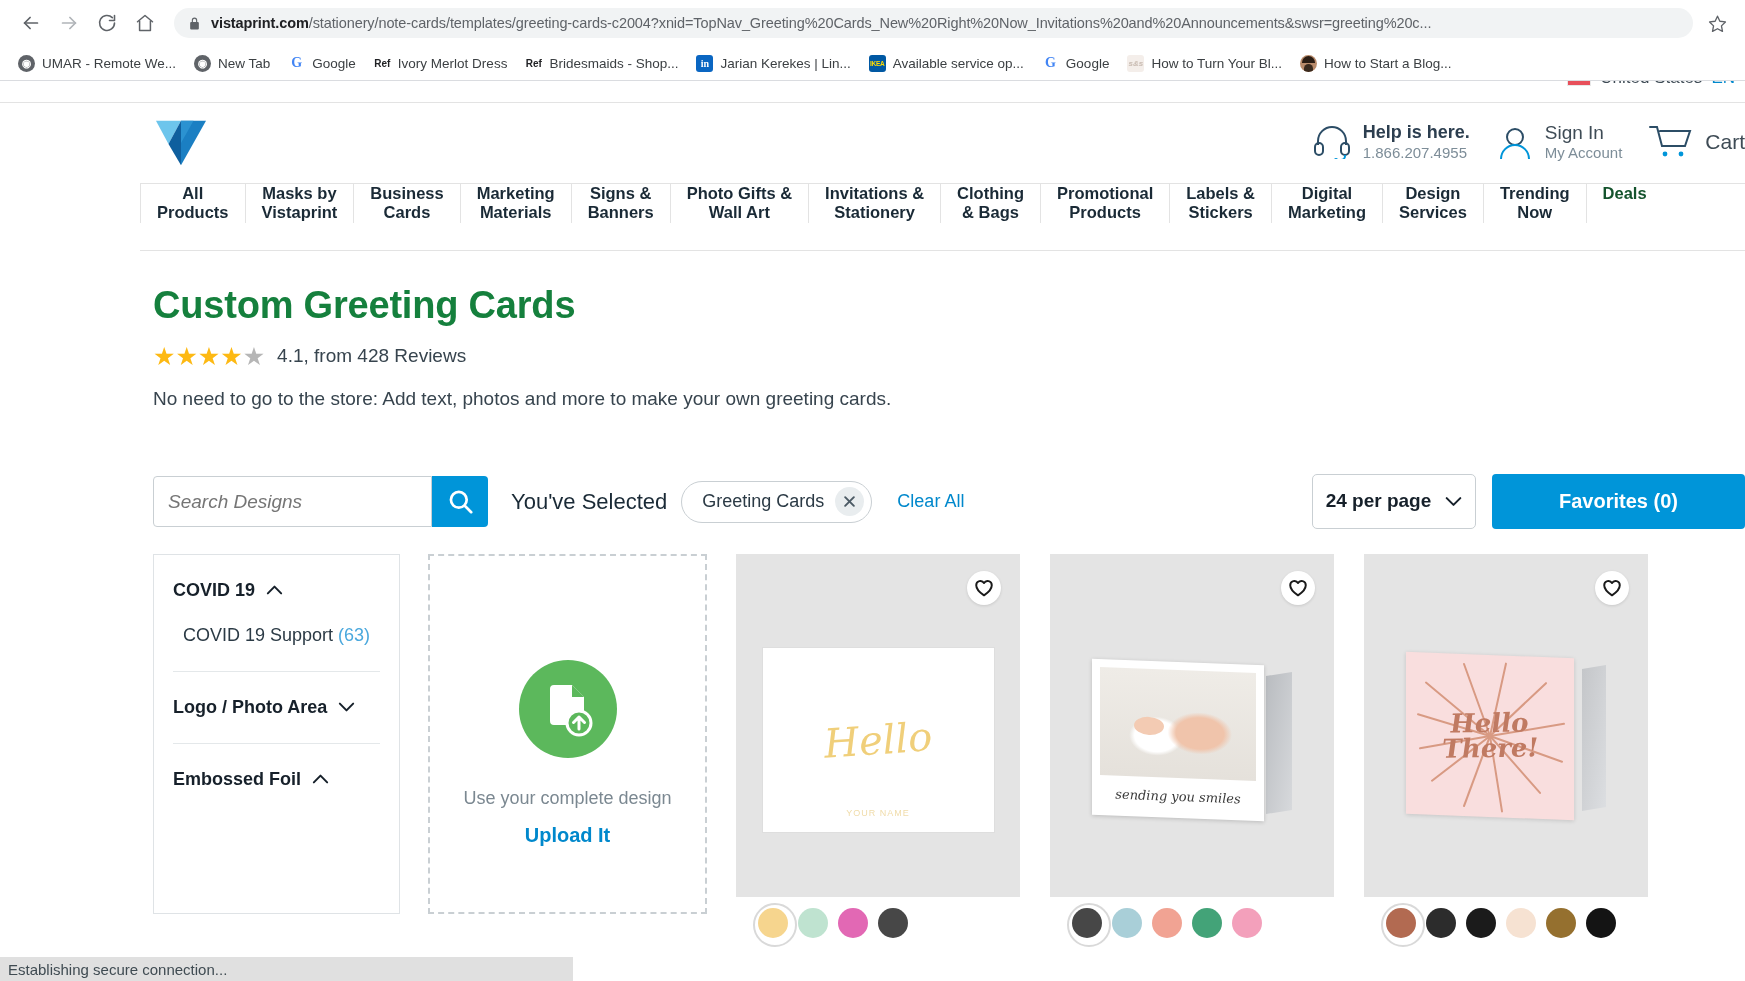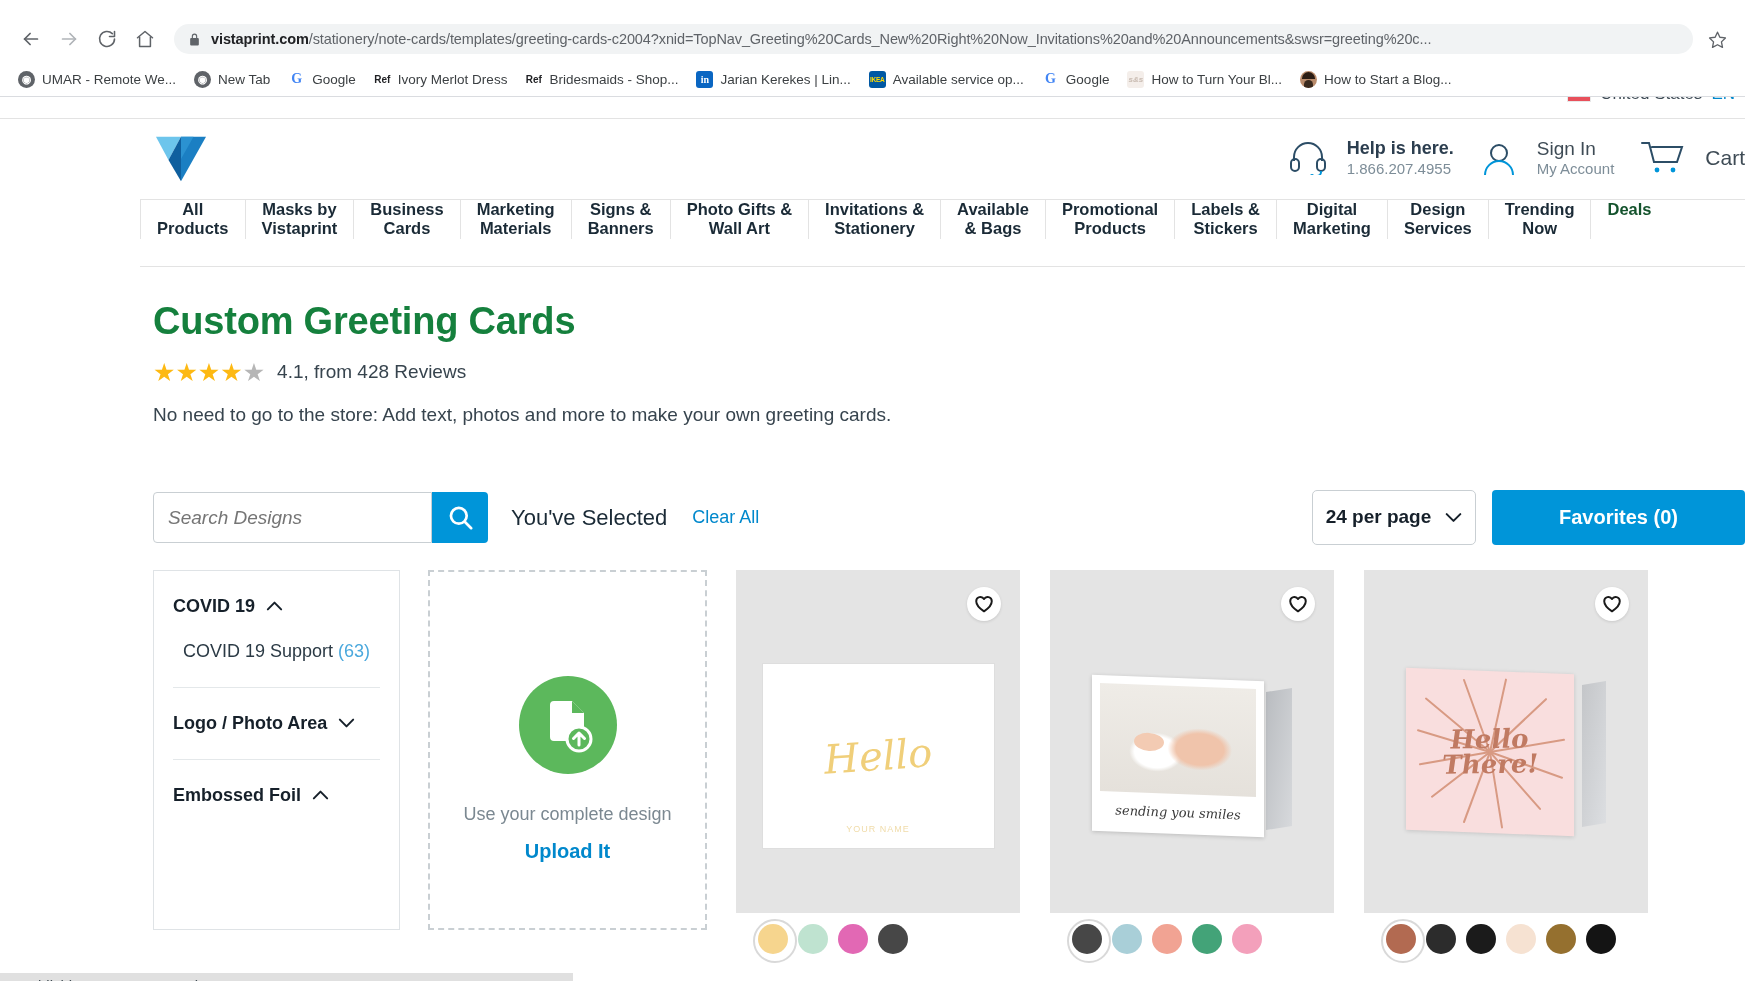--- a/index.html
+++ b/index.html
@@ -5,21 +5,21 @@
   * { box-sizing: border-box; margin: 0; padding: 0; }
   html, body {
     width: 1745px; height: 981px;
     overflow: hidden;
     background: #ffffff;
     font-family: "Liberation Sans", sans-serif;
     -webkit-font-smoothing: antialiased;
   }
 
   
-  .browser-chrome { width: 100%; background: #ffffff; margin-top: 16px; }
+  .browser-chrome { width: 100%; background: #ffffff; }
 
   .toolbar {
     height: 46px; display: flex; align-items: center;
     padding: 0 14px; gap: 4px; background: #ffffff;
   }
   .nav-btn {
     width: 34px; height: 34px; border-radius: 50%;
     display: flex; align-items: center; justify-content: center;
     color: #5f6368; flex: none;
   }
@@ -110,21 +110,21 @@
     font-size: 41px; color: #3d4f58; letter-spacing: -0.5px;
     font-family: "DejaVu Sans", sans-serif; font-weight: 400;
     line-height: 50px; margin-left: 4px;
   }
   .logo-word sup { font-size: 14px; vertical-align: super; }
 
   .header-right {
     position: absolute; right: 0px; top: 18px;
     display: flex; align-items: center; gap: 26px;
   }
-  .hr-item { display: flex; align-items: center; gap: 19px; }
+  .hr-item { display: flex; align-items: center; gap: 11px; }
   .hr-lines { display: flex; flex-direction: column; line-height: 1.22; }
   .hr-t1 { font-size: 18px; font-weight: bold; color: #2c3e4f; white-space: nowrap; }
   .hr-t1.reg { font-weight: 400; color: #3e4b55; font-size: 19px; }
   .hr-t2 { font-size: 15px; color: #7d8d98; white-space: nowrap; }
   .cart-label { font-size: 21px; color: #3e4b55; }
 
   
   .vp-nav {
     display: flex; align-items: flex-start;
     border-top: 1px solid #e3e3e3; border-bottom: 1px solid #e3e3e3;
@@ -494,21 +494,21 @@
       </div>
     <div class="nav-item">
         <span>Photo Gifts &amp;</span>
         <span>Wall Art</span>
       </div>
     <div class="nav-item">
         <span>Invitations &amp;</span>
         <span>Stationery</span>
       </div>
     <div class="nav-item">
-        <span>Available</span>
+        <span>Clothing</span>
         <span>&amp; Bags</span>
       </div>
     <div class="nav-item">
         <span>Promotional</span>
         <span>Products</span>
       </div>
     <div class="nav-item">
         <span>Labels &amp;</span>
         <span>Stickers</span>
       </div>
@@ -548,20 +548,29 @@
     <div class="search-box">
       <input placeholder="Search Designs" style="">
     </div>
     <button class="search-btn">
       <svg width="27" height="27" viewBox="0 0 24 24" fill="none" stroke="#ffffff" stroke-width="2.4" stroke-linecap="round">
           <circle cx="10.5" cy="10.5" r="7"></circle>
           <line x1="16" y1="16" x2="21.5" y2="21.5"></line>
         </svg>
     </button>
     <span class="youve-selected">You've Selected</span>
+    <span class="chip">
+      <span class="chip-label">Greeting Cards</span>
+      <span class="chip-x">
+        <svg width="15" height="15" viewBox="0 0 24 24" stroke="currentColor" stroke-width="3" stroke-linecap="round">
+            <line x1="5" y1="5" x2="19" y2="19"></line>
+            <line x1="19" y1="5" x2="5" y2="19"></line>
+          </svg>
+      </span>
+    </span>
     <span class="clear-all">Clear All</span>
 
     <div class="right-tools">
       <div class="per-page">
         <span>24 per page</span>
         <span class="chev">
           <svg width="17" height="11" viewBox="0 0 20 12" fill="none" stroke="#16202a" stroke-width="2.4" stroke-linecap="round" stroke-linejoin="round">
               <polyline points="2,2 10,10 18,2"></polyline>
             </svg>
         </span>

